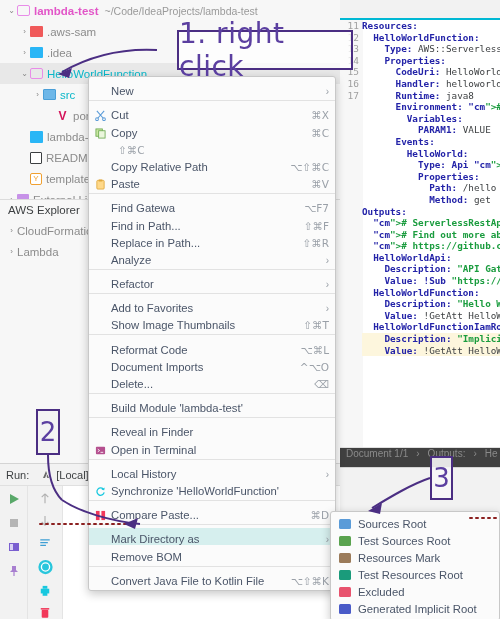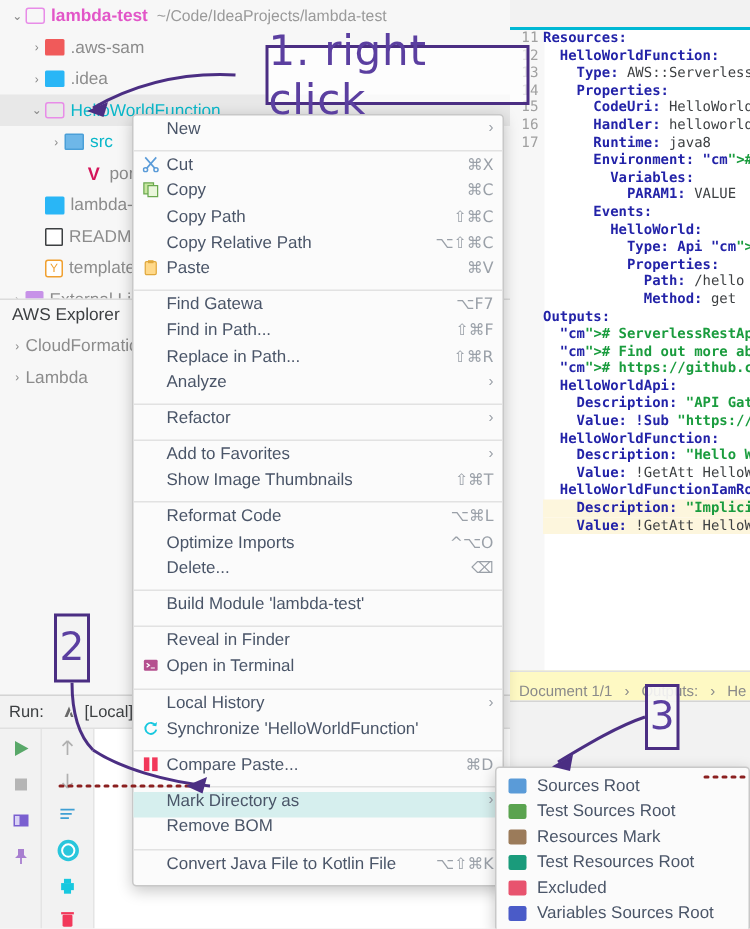--- a/index.html
+++ b/index.html
@@ -113,38 +113,38 @@
     font-family: "DejaVu Sans Mono", monospace; font-size: 9.3px;
     line-height: 11.6px; white-space: pre; overflow: hidden;
     color: #2b2bc0; padding-left: 4px;
   }
   #code .k { color: #2323a8; font-weight: bold; }
   #code .plain { color: #3c3f41; font-weight: normal; }
   #code .str { color: #1a9c3e; font-weight: bold; }
   .hl-line { background: #fdf6dd; }
   #breadcrumb-bar {
     position:absolute; left:0; bottom: 152px; width:160px; height:20px;
-    border-top:1px solid #e0e0e0; background:#fef9c3;
-    display:flex; align-items:flex-end; gap:8px; padding-left:6px;
+    border-top:1px solid #e0e0e0; background:#404040;
+    display:flex; align-items:flex-start; gap:8px; padding-left:6px;
     color:#8a8a8a; font-size:10px; white-space:nowrap; overflow:hidden;
   }
   #editor-bottom {
     position:absolute; left:0; bottom:0; width:160px; height:152px;
     background:#f2f2f2; border-top:1px solid #d4d4d4;
   }
 
   
   #context-menu {
     position: absolute; left: 88px; top: 76px; width: 248px;
     background: #fbfbfb; border: 1px solid #c8c8c8;
     border-radius: 3px; box-shadow: 0 3px 10px rgba(0,0,0,0.22);
     padding: 3px 0; z-index: 50;
   }
   .mi {
-    display: flex; align-items: flex-start; height: 17.2px;
+    display: flex; align-items: flex-end; height: 17.2px;
     padding: 0 6px 0 4px; font-size: 11.3px; color: #4a5568;
     white-space: nowrap; position: relative;
   }
   .mi.hl { background: #d6efee; }
   .mi .mi-ic { width: 15px; flex:none; display:flex; align-items:center; justify-content:center; }
   .mi .mi-label { flex: 1; padding-left: 3px; }
   .mi .mi-acc { color: #9aa0a8; font-size: 10.5px; padding-left: 10px;
                 font-family: "DejaVu Sans", sans-serif; }
   .mi .mi-arrow { color: #9aa0a8; font-size: 10px; padding-left: 10px; }
   .msep { height: 1px; background: #e2e2e2; margin: 3px 0; }
@@ -350,21 +350,20 @@
           <svg width="11" height="11" viewBox="0 0 12 12">
             <rect x="1" y="1" width="7" height="8" fill="#c8e6a0" stroke="#6aa84f" stroke-width="0.9"></rect>
             <rect x="4" y="3" width="7" height="8" fill="#eaf6dc" stroke="#6aa84f" stroke-width="0.9"></rect>
           </svg>
         </span>
         <span class="mi-label">Copy</span>
         <span class="mi-acc">⌘C</span>
       </div>
       <div class="mi">
         <span class="mi-ic"></span>
-        <span class="mi-label">Copy Path</span>
         <span class="mi-acc">⇧⌘C</span>
       </div>
       <div class="mi">
         <span class="mi-ic"></span>
         <span class="mi-label">Copy Relative Path</span>
         <span class="mi-acc">⌥⇧⌘C</span>
       </div>
       <div class="mi">
         <span class="mi-ic">
           <svg width="11" height="11" viewBox="0 0 12 12">
@@ -414,21 +413,21 @@
         <span class="mi-acc">⇧⌘T</span>
       </div>
       <div class="msep"></div>
       <div class="mi">
         <span class="mi-ic"></span>
         <span class="mi-label">Reformat Code</span>
         <span class="mi-acc">⌥⌘L</span>
       </div>
       <div class="mi">
         <span class="mi-ic"></span>
-        <span class="mi-label">Optimize Imports</span>
+        <span class="mi-label">Document Imports</span>
         <span class="mi-acc">^⌥O</span>
       </div>
       <div class="mi">
         <span class="mi-ic"></span>
         <span class="mi-label">Delete...</span>
         <span class="mi-acc">⌫</span>
       </div>
       <div class="msep"></div>
       <div class="mi">
         <span class="mi-ic"></span>
@@ -509,21 +508,21 @@
       <div class="smi">
         <span class="sq" style="background:#1a9b7b"></span>
         <span>Test Resources Root</span>
       </div>
       <div class="smi">
         <span class="sq" style="background:#e8536e"></span>
         <span>Excluded</span>
       </div>
       <div class="smi">
         <span class="sq" style="background:#4a5bc8"></span>
-        <span>Variables Sources Root</span>
+        <span>Generated Implicit Root</span>
       </div>
     </div>
 
   <svg class="anno-svg">
 
     <path d="M157 50 C 120 48, 90 56, 62 72" stroke="#4b2e83" stroke-width="2" fill="none"></path>
     <path d="M58 74 L 72 68 L 69 78 Z" fill="#4b2e83"></path>
 
     <path d="M48 455 C 48 475, 52 490, 62 500" stroke="#4b2e83" stroke-width="2" fill="none"></path>
     <path d="M62 500 C 80 512, 110 521, 140 524" stroke="#4b2e83" stroke-width="2" fill="none"></path>

